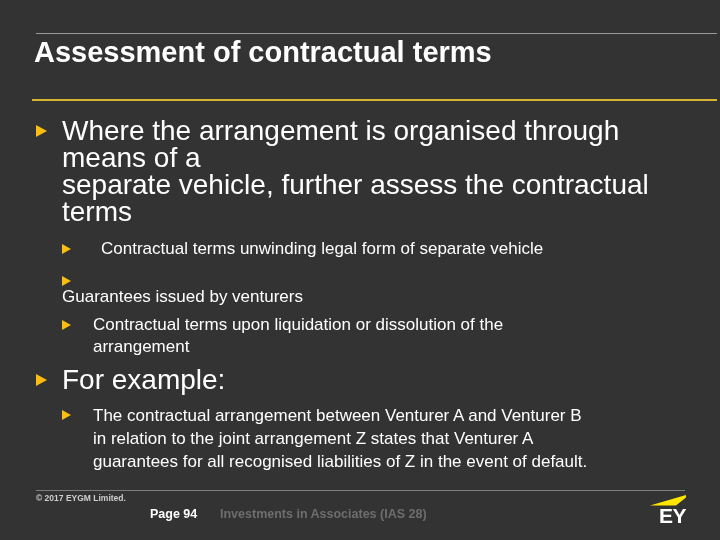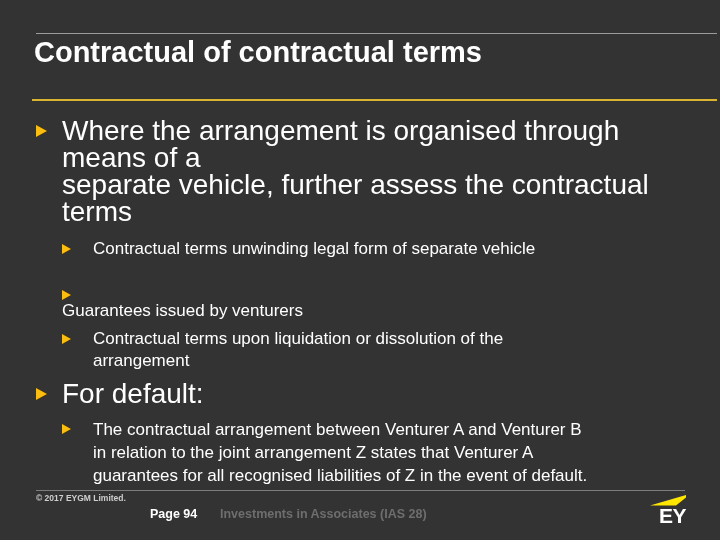--- a/index.html
+++ b/index.html
@@ -48,21 +48,21 @@
   .l2 { margin-left: 26px; }
   .l2 .txt { font-size: 17px; line-height: 22px; }
   .l2 .tri {
     flex: 0 0 auto;
     width: 0; height: 0; margin-top: 6px; margin-right: 22px;
     border-top: 5px solid transparent;
     border-bottom: 5px solid transparent;
     border-left: 9px solid #fbbd0f;
   }
   .row-1 { margin-bottom: 13px; }
-  .row-2 { margin-bottom: 24px; }
+  .row-2 { margin-bottom: 10px; gap: 8px; }
   .row-3 { margin-bottom: 6px; flex-direction: column; }
   .row-4 { margin-bottom: 8px; }
   .row-5 { margin-bottom: 11px; }
   .row-6 .txt { line-height: 23px; }
 
   
   .footer-rule {
     position: absolute; left: 36px; top: 490px;
     width: 649px; height: 1px; background: #7d7d7d;
   }
@@ -89,21 +89,21 @@
     font-size: 21px; font-weight: bold; color: #ffffff;
     line-height: 19px; letter-spacing: -0.5px;
   }
 </style>
 </head>
 <body>
 
 <div class="slide">
 
   <div class="top-rule"></div>
-  <h1 class="title">Contractual of contractual terms</h1>
+  <h1 class="title">Assessment of contractual terms</h1>
   <div class="accent-rule"></div>
 
   <div class="content">
 
     <div class="row l1 row-1">
       <span class="tri"></span>
       <span class="txt">Where the arrangement is organised through means of a
 separate vehicle, further assess the contractual terms</span>
     </div>
 
@@ -118,21 +118,21 @@
     </div>
 
     <div class="row l2 row-4">
       <span class="tri"></span>
       <span class="txt">Contractual terms upon liquidation or dissolution of the
 arrangement</span>
     </div>
 
     <div class="row l1 row-5">
       <span class="tri"></span>
-      <span class="txt">For default:</span>
+      <span class="txt">For example:</span>
     </div>
 
     <div class="row l2 row-6">
       <span class="tri"></span>
       <span class="txt">The contractual arrangement between Venturer A and Venturer B
 in relation to the joint arrangement Z states that Venturer A
 guarantees for all recognised liabilities of Z in the event of default.</span>
     </div>
 
   </div>

